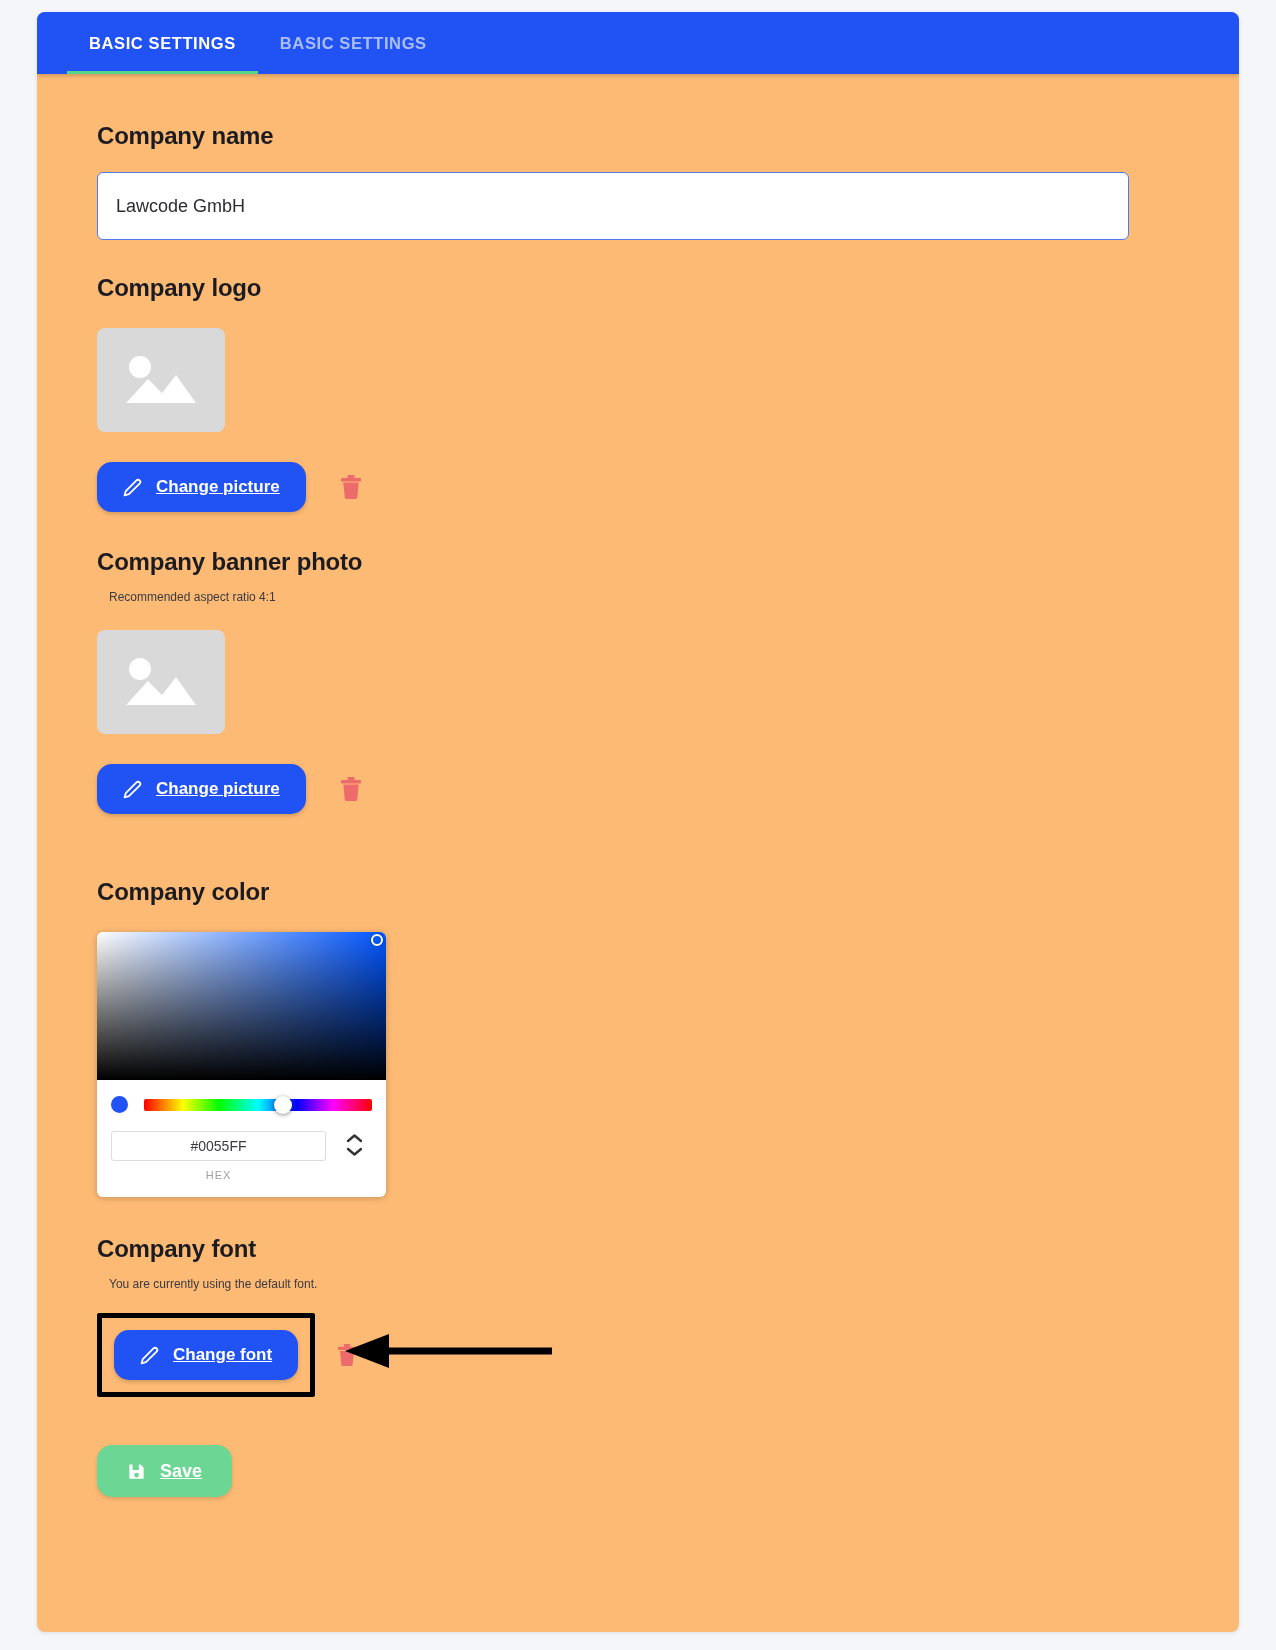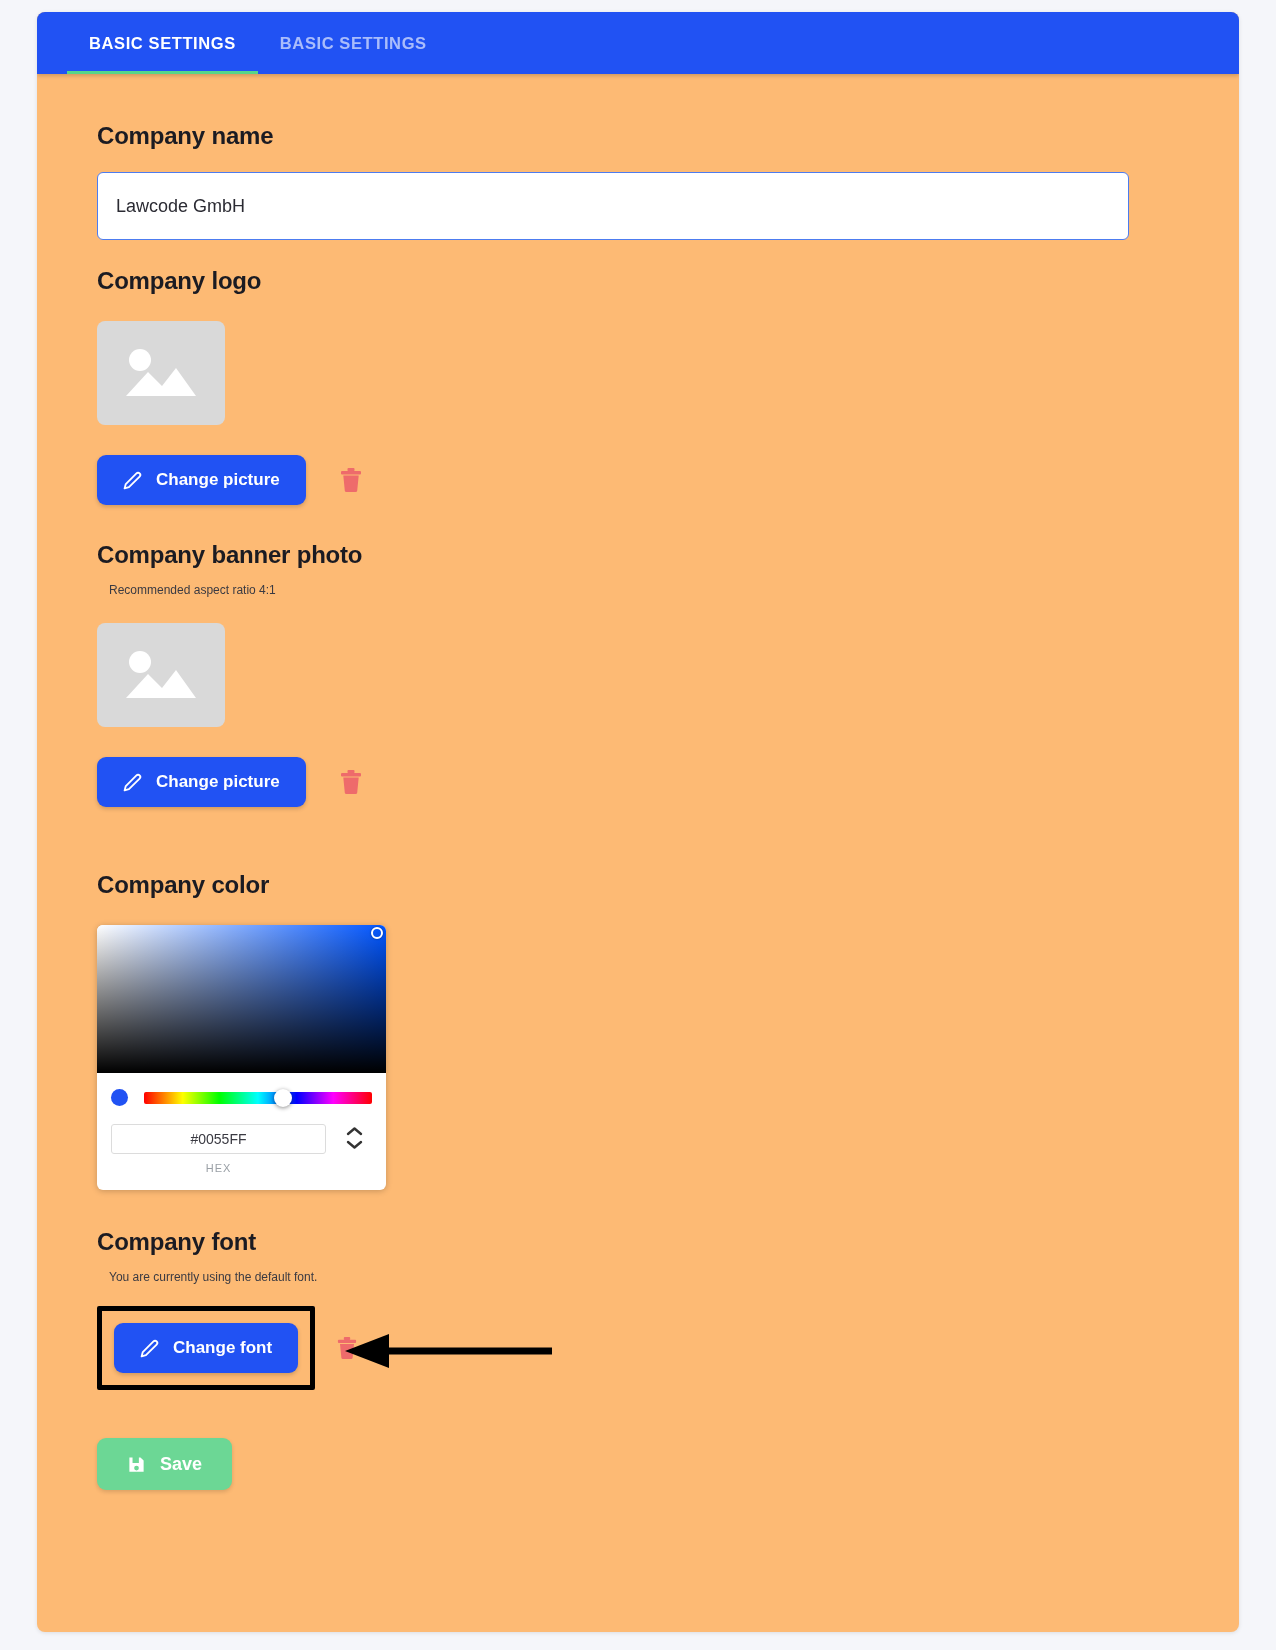--- a/index.html
+++ b/index.html
@@ -111,28 +111,29 @@
     align-items: center;
     margin-top: 30px;
   }
   .btn {
     display: inline-flex;
     align-items: center;
     gap: 14px;
     height: 50px;
     padding: 0 26px;
     border: none;
-    border-radius: 9px;
+    border-radius: 15px;
     background: #2152f3;
     color: #fff;
     font-family: "Liberation Sans", sans-serif;
     font-size: 17px;
     font-weight: 700;
     cursor: pointer;
     box-shadow: 0 2px 4px rgba(0,0,0,0.18);
+    text-decoration: underline;
   }
   .btn.save {
     background: #6cd795;
     box-shadow: 0 2px 4px rgba(0,0,0,0.14);
     padding: 4px 30px;
     height: 52px;
     font-size: 18px;
     align-items: center;
   }
   .btn svg { display: block; }
@@ -266,21 +267,21 @@
       <div class="tab">
         <span>BASIC SETTINGS</span>
       </div>
     </div>
 
     <div class="content">
 
       <h2 class="section">Company name</h2>
       <input class="text-input" type="text" value="Lawcode GmbH" style="">
 
-      <h2 class="section" style="margin-top:27px;">Company logo</h2>
+      <h2 class="section" style="margin-top:34px;">Company logo</h2>
       <div class="img-ph">
         <span>
           <svg width="90" height="70" viewBox="0 0 90 70">
             <circle cx="24" cy="22" r="11" fill="#ffffff"></circle>
             <path d="M10 58 L32 34 L46 48 L60 30 L80 58 Z" fill="#ffffff"></path>
           </svg>
         </span>
       </div>
       <div class="btn-row">
         <button class="btn">

